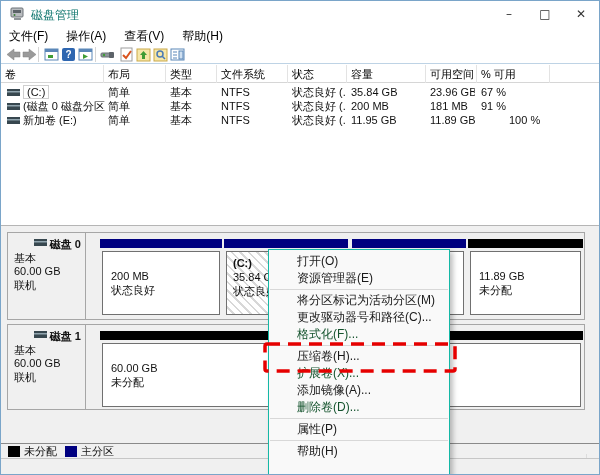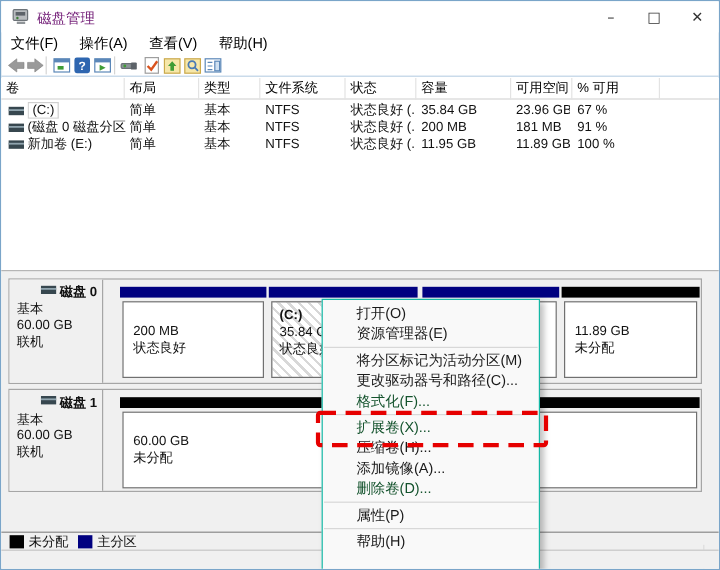--- a/index.html
+++ b/index.html
@@ -3,21 +3,21 @@
 <meta charset="utf-8">
 <style>
   * { margin:0; padding:0; box-sizing:border-box; }
   html,body { background:#fff; }
   body { font-family:"Liberation Sans","DejaVu Sans",sans-serif; font-size:12px; color:#111; }
   .win { position:relative; width:600px; height:475px; background:#fff; border:1px solid #7aa5c9; overflow:hidden; }
 
   
   .titlebar { position:absolute; left:0; top:0; width:100%; height:26px; background:#fff; }
   .app-icon { position:absolute; left:8px; top:5px; }
-  .title-text { position:absolute; left:30px; top:6px; font-size:12px; color:#701a75; }
+  .title-text { position:absolute; left:30px; top:6px; font-size:12px; color:#0f766e; }
   .winbtn { position:absolute; top:0; width:36px; height:26px; text-align:center; line-height:26px; font-size:12px; color:#333; font-family:"DejaVu Sans",sans-serif; }
   .winbtn.min { right:72px; } .winbtn.max { right:36px; } .winbtn.close { right:0; }
 
   
   .menubar { position:absolute; left:0; top:26px; width:100%; height:18px; display:flex; padding-left:8px; }
   .menubar .mitem { padding:0 9px 0 0; margin-right:9px; line-height:18px; font-size:12px; color:#000; }
 
   
   .toolbar { position:absolute; left:0; top:44px; width:100%; height:19px; border-bottom:1px solid #bed3e5; }
   .tb { position:absolute; top:2px; width:15px; height:15px; }
@@ -192,21 +192,21 @@
           <rect y="1" width="13" height="7" fill="#37474f"></rect>
           <rect y="3" width="13" height="1.5" fill="#90a4ae"></rect>
         </svg>
       <div class="td" style="left:22px;width:82px">新加卷 (E:)</div>
       <div class="td" style="left:107px;width:56px">简单</div>
       <div class="td" style="left:169px;width:45px">基本</div>
       <div class="td" style="left:220px;width:65px">NTFS</div>
       <div class="td" style="left:291px;width:53px">状态良好 (...</div>
       <div class="td" style="left:350px;width:73px">11.95 GB</div>
       <div class="td" style="left:429px;width:45px">11.89 GB</div>
-      <div class="td" style="left:480px;width:60px">100 %</div>
+      <div class="td" style="left:508px;width:60px">100 %</div>
     </div>
   </div>
 
   <div class="gfx">
 
     <div class="diskrow" style="top:6px;height:88px">
       <div class="dinfo">
         <div class="dname">
           <svg width="13" height="8" viewBox="0 0 13 8" style="vertical-align:1px">
               <rect width="13" height="7" fill="#37474f"></rect>
@@ -292,22 +292,22 @@
   <div class="statusbar"></div>
 
   <div class="ctxmenu">
     <div class="mi">打开(O)</div>
     <div class="mi">资源管理器(E)</div>
     <div class="msep"></div>
     <div class="mi">将分区标记为活动分区(M)</div>
     <div class="mi">更改驱动器号和路径(C)...</div>
     <div class="mi dis">格式化(F)...</div>
     <div class="msep"></div>
+    <div class="mi">压缩卷(H)...</div>
     <div class="mi dis">扩展卷(X)...</div>
-    <div class="mi">压缩卷(H)...</div>
     <div class="mi">添加镜像(A)...</div>
     <div class="mi dis">删除卷(D)...</div>
     <div class="msep"></div>
     <div class="mi">属性(P)</div>
     <div class="msep"></div>
     <div class="mi">帮助(H)</div>
   </div>
 
   <svg class="redbox" width="196" height="34">
     <rect x="3" y="3" width="190" height="27" rx="2" fill="none" stroke-width="3.5" stroke-dasharray="13 8" stroke="#e60000"></rect>

